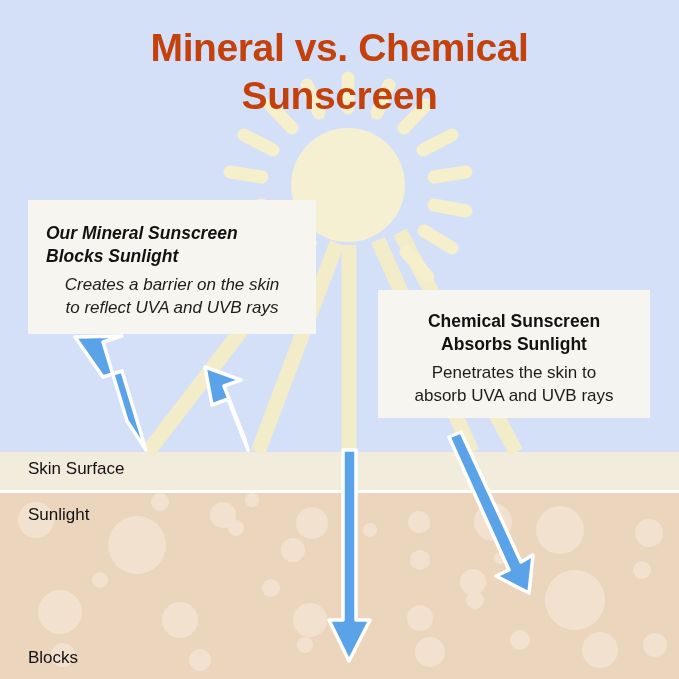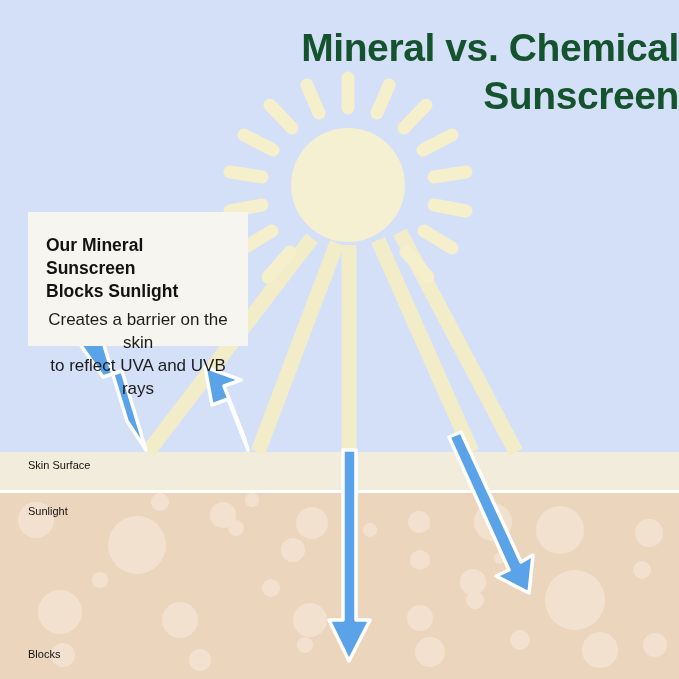--- a/index.html
+++ b/index.html
@@ -13,41 +13,42 @@
     position:relative;
     width:679px;height:679px;
     overflow:hidden;
     background:#d3e0f8;
   }
   #art{position:absolute;left:0;top:0;width:679px;height:679px;}
 
   .title{
     position:absolute;
     left:0;right:0;top:24px;
-    text-align:right;
+    text-align:center;
     font-size:39px;
     line-height:48px;
     font-weight:700;
-    color:#14532d;
+    color:#c2410c;
     letter-spacing:-0.4px;
     white-space:pre-line;
     z-index:6;
   }
 
   .callout{
     position:absolute;
     background:#f7f5ef;
     z-index:7;
     box-sizing:border-box;
   }
   #callout-left{
-    left:28px; top:212px;
-    width:220px; height:134px;
+    left:28px; top:200px;
+    width:288px; height:134px;
     padding:22px 18px 0 18px;
     text-align:left;
+    font-style:italic;
   }
   #callout-right{
     left:378px; top:290px;
     width:272px; height:128px;
     padding:20px 18px 0 18px;
     text-align:center;
   }
   .callout .heading{
     font-size:17.5px;
     line-height:23px;
@@ -62,21 +63,21 @@
     font-weight:400;
     color:#1c1c1c;
     white-space:pre-line;
     margin:0;
     text-align:center;
   }
 
   .layer-label{
     position:absolute;
     left:28px;
-    font-size:11px;
+    font-size:17px;
     font-weight:400;
     color:#121212;
     z-index:6;
     white-space:nowrap;
   }
   #label-skin-surface{top:459px;}
   #label-epidermis{top:505px;}
   #label-dermis{top:648px;}
 </style>
 </head>
@@ -177,18 +178,24 @@
   <div class="title">Mineral vs. Chemical
 Sunscreen</div>
 
   <div class="callout" id="callout-left">
     <p class="heading">Our Mineral Sunscreen
 Blocks Sunlight</p>
     <p class="body">Creates a barrier on the skin
 to reflect UVA and UVB rays</p>
   </div>
 
+  <div class="callout" id="callout-right">
+    <p class="heading">Chemical Sunscreen
+Absorbs Sunlight</p>
+    <p class="body">Penetrates the skin to
+absorb UVA and UVB rays</p>
+  </div>
 
   <div class="layer-label" id="label-skin-surface">Skin Surface</div>
   <div class="layer-label" id="label-epidermis">Sunlight</div>
   <div class="layer-label" id="label-dermis">Blocks</div>
 
 </div>
 
 </body></html>

